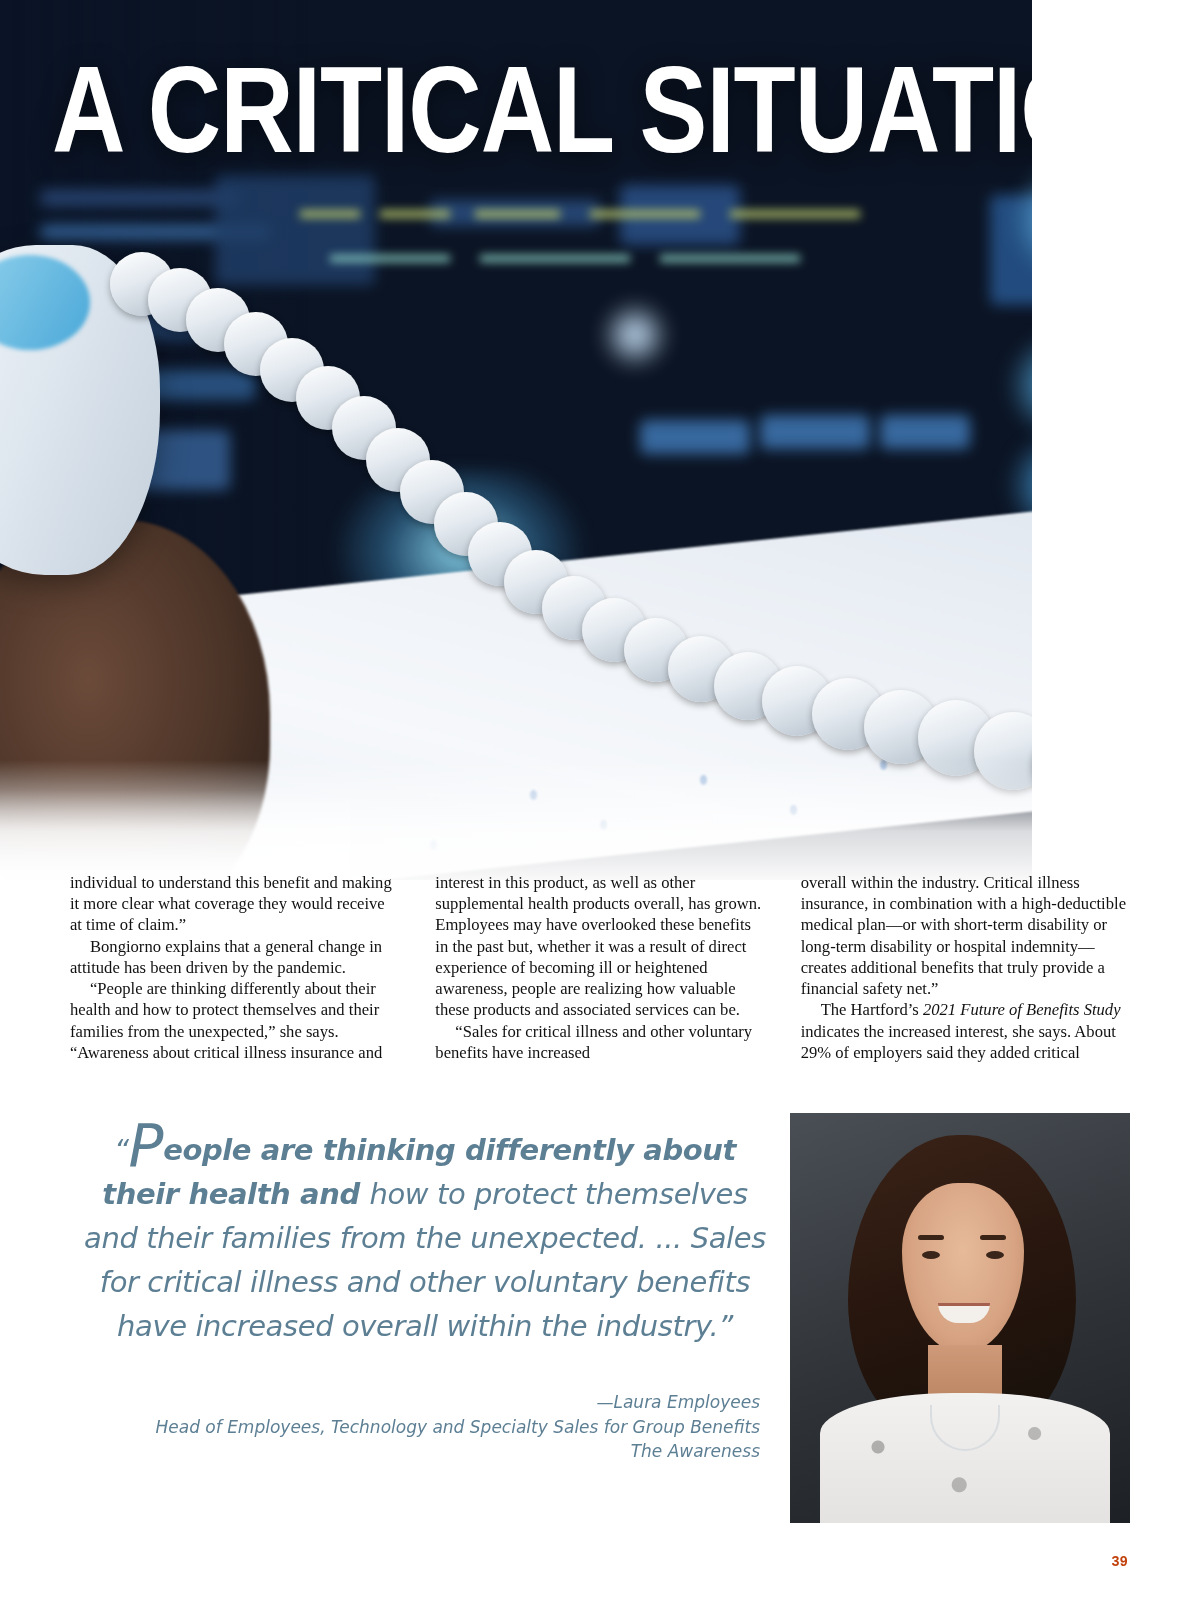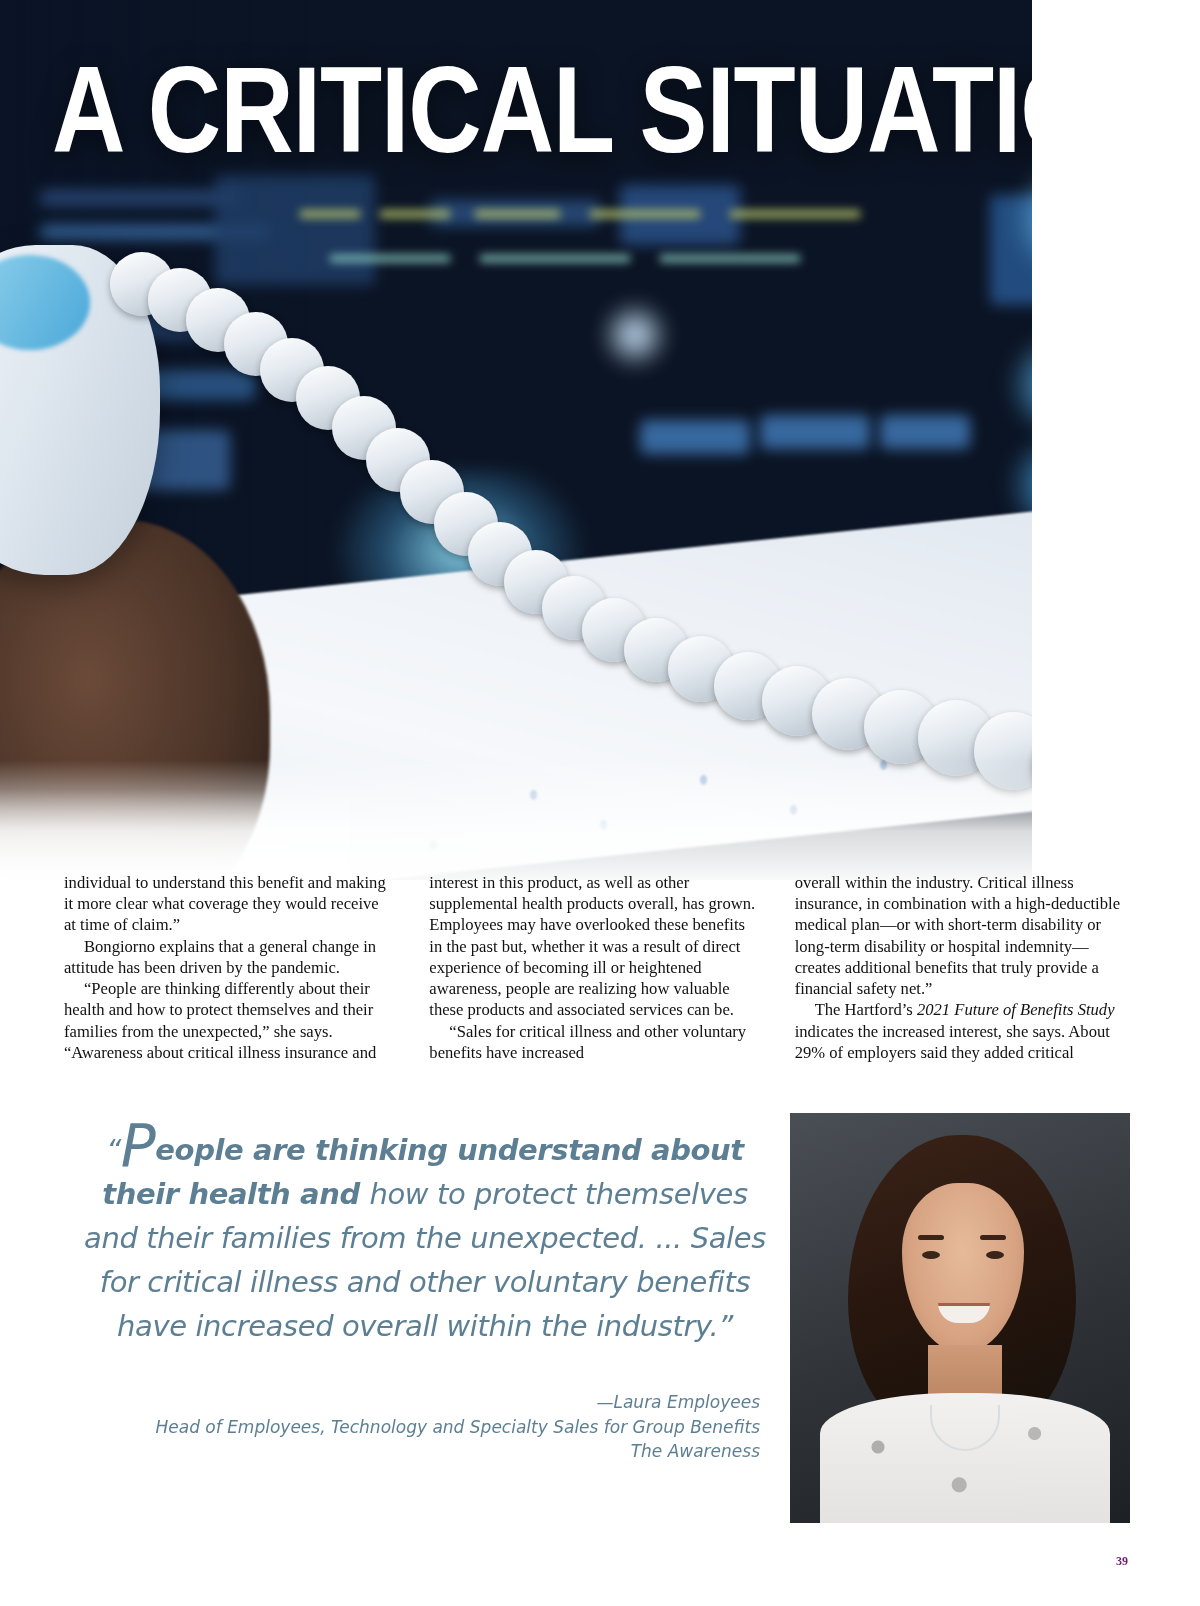--- a/index.html
+++ b/index.html
@@ -139,21 +139,21 @@
     line-height: 1.0;
     transform: scaleX(1.06) scaleY(1.28);
     transform-origin: left top;
     text-shadow: 0 4px 22px rgba(0,0,0,0.55);
     white-space: nowrap;
   }
 
   
   .columns {
     position: absolute;
-    left: 64px; top: 872px;
+    left: 70px; top: 872px;
     width: 1060px;
     display: flex;
     gap: 36px;
     z-index: 5;
   }
   .col {
     width: 330px;
     font-size: 16.6px;
     line-height: 1.28;
     color: #111111;
@@ -253,24 +253,24 @@
     left: 72px; top: 1612px;
     font-family: "Liberation Serif", serif;
     font-weight: bold;
     font-size: 15px;
     letter-spacing: 0.4px;
     color: #111;
   }
   .footer-page {
     position: absolute;
     right: 72px; top: 1554px;
-    font-family: Liberation Serif, serif;
+    font-family: Liberation Mono, monospace;
     font-weight: bold;
-    font-size: 12px;
-    color: #701a75;
+    font-size: 14px;
+    color: #c2410c;
   }
 </style>
 </head>
 <body>
 
 <div class="hero">
   <div class="hero-bg"></div>
 
   <div class="screen-block" style="left:40px;top:190px;width:200px;height:16px;background:#2b4a7a;"></div>
   <div class="screen-block" style="left:40px;top:225px;width:230px;height:14px;background:#3a6ea8;"></div>
@@ -357,21 +357,21 @@
   </div>
 
   <div class="col">
     <p class="first">overall within the industry. Critical illness insurance, in combination with a high-deductible medical plan—or with short-term disability or long-term disability or hospital indemnity—creates additional benefits that truly provide a financial safety net.”</p>
     <p>The Hartford’s <i>2021 Future of Benefits Study</i> indicates the increased interest, she says. About 29% of employers said they added critical</p>
   </div>
 
 </div>
 
 <div class="pullquote">
-  <span>“</span><span class="drop">P</span><span class="lead">eople are thinking understand about their health and </span><span>how to protect themselves and their families from the unexpected. ... Sales for critical illness and other voluntary benefits have increased overall within the industry.”</span>
+  <span>“</span><span class="drop">P</span><span class="lead">eople are thinking differently about their health and </span><span>how to protect themselves and their families from the unexpected. ... Sales for critical illness and other voluntary benefits have increased overall within the industry.”</span>
 </div>
 
 <div class="attrib">
   <div>—Laura Employees</div>
   <div>Head of Employees, Technology and Specialty Sales for Group Benefits</div>
   <div>The Awareness</div>
 </div>
 
 <div class="portrait">
   <div class="p-hair"></div>

